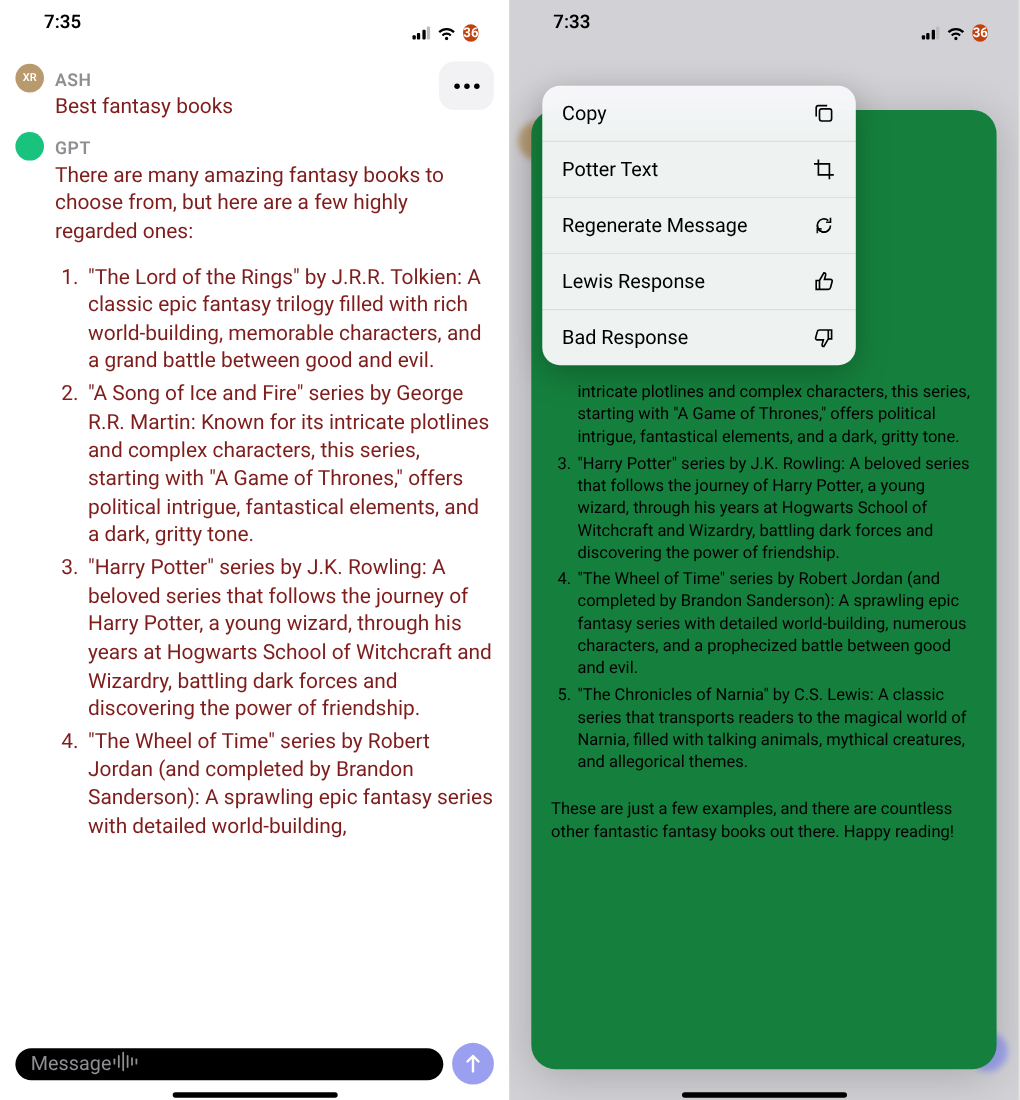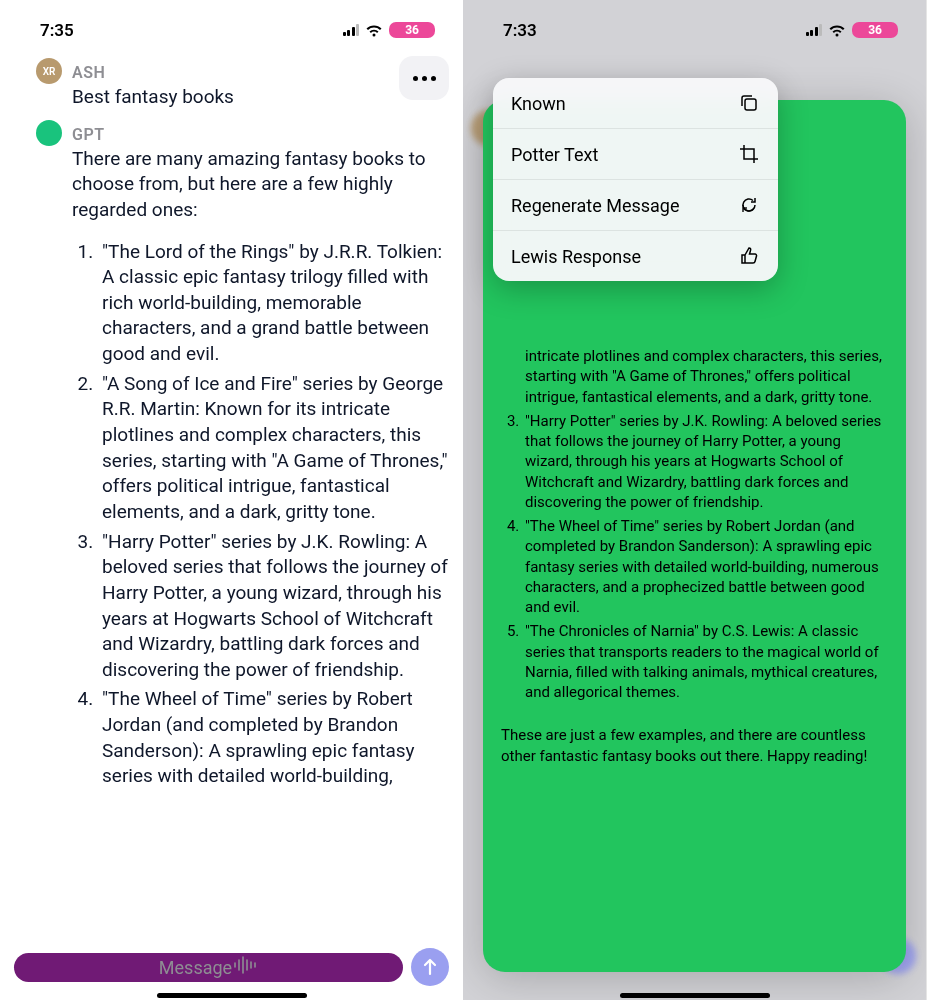--- a/index.html
+++ b/index.html
@@ -19,21 +19,20 @@
     display: flex;
     flex-direction: column;
     overflow: hidden;
   }
   .phone.right {
     background: #d2d2d6;
   }
   .status-bar {
     height: 50px;
     display: flex;
-    align-items: center;
     justify-content: space-between;
     padding: 10px 28px 0 40px;
     font-weight: 600;
     font-size: 17px;
   }
   .status-right {
     display: flex;
     align-items: center;
     gap: 6px;
   }
@@ -47,33 +46,32 @@
     width: 3px;
     background: #000;
     border-radius: 1px;
   }
   .signal-bars span:nth-child(1){height:4px;}
   .signal-bars span:nth-child(2){height:6px;}
   .signal-bars span:nth-child(3){height:9px;}
   .signal-bars span:nth-child(4){height:12px;background:#bbb;}
   .wifi-icon svg { display:block; }
   .battery-badge {
-    background:#ec4899;
+    background:#c2410c;
     color:#fff;
     border-radius:7px;
-    padding:1px 16px;
+    padding:1px 0;
     font-size:12px;
     font-weight:700;
   }
   .content-area {
     flex:1;
     overflow:hidden;
     padding: 8px 14px 0 14px;
     position: relative;
-    margin-left: 22px;
   }
   .more-btn {
     position:absolute;
     top:6px;
     right:14px;
     width:50px;
     height:44px;
     background:#f2f2f5;
     border-radius:14px;
     display:flex;
@@ -81,42 +79,42 @@
     justify-content:center;
     gap:4px;
   }
   .more-btn span{width:5px;height:5px;border-radius:50%;background:#000;}
   .msg-row{display:flex;gap:10px;margin-bottom:10px;}
   .avatar{width:26px;height:26px;border-radius:50%;flex-shrink:0;display:flex;align-items:center;justify-content:center;font-size:10px;font-weight:600;color:#fff;}
   .avatar.user{background:#b89a6e;}
   .avatar.gpt{background:#19c37d;}
   .msg-col{flex:1;min-width:0;}
   .sender{font-size:16px;font-weight:600;color:#8e8e93;letter-spacing:0.5px;margin-top:5px;}
-  .msg-text{font-size:19px;color:#0f172a;line-height:1.35;margin-top:2px;}
+  .msg-text{font-size:19px;color:#7f1d1d;line-height:1.35;margin-top:2px;}
   .intro{margin-bottom:16px;}
   ol.book-list{padding-left:26px;font-size:19px;line-height:1.35;}
   ol.book-list li{margin-bottom:4px;padding-left:4px;}
   .input-bar{
     position:absolute;
     bottom:14px;
     left:14px;
     right:14px;
     display:flex;
     align-items:center;
     gap:8px;
   }
   .input-field{
     flex:1;
-    background:#701a75;
+    background:#000000;
     border-radius:28px;
     height:29px;
     display:flex;
     align-items:center;
     padding:0 14px;
-    justify-content:center;
+    justify-content:flex-start;
   }
   .input-field .placeholder{color:#8e8e93;font-size:18px;}
   .send-btn{
     width:38px;height:38px;border-radius:50%;
     background:#9a9ff0;
     display:flex;align-items:center;justify-content:center;
   }
   .home-indicator{
     position:absolute;
     bottom:2px;
@@ -140,21 +138,21 @@
     color:#333;
     line-height:2.6;
     text-align:left;
   }
   .card{
     position:absolute;
     top:100px;
     left:20px;
     right:20px;
     bottom:28px;
-    background:#22c55e;
+    background:#15803d;
     border-radius:22px;
     box-shadow:0 6px 40px rgba(0,0,0,0.2);
     overflow:hidden;
     display:flex;
     flex-direction:column;
     align-items:flex-end;
   }
   .card-list{
     font-size:15px;
     line-height:1.35;
@@ -320,21 +318,21 @@
         <li>"Harry Potter" series by J.K. Rowling: A beloved series that follows the journey of Harry Potter, a young wizard, through his years at Hogwarts School of Witchcraft and Wizardry, battling dark forces and discovering the power of friendship.</li>
         <li>"The Wheel of Time" series by Robert Jordan (and completed by Brandon Sanderson): A sprawling epic fantasy series with detailed world-building, numerous characters, and a prophecized battle between good and evil.</li>
         <li>"The Chronicles of Narnia" by C.S. Lewis: A classic series that transports readers to the magical world of Narnia, filled with talking animals, mythical creatures, and allegorical themes.</li>
       </ol>
       <div class="outro">These are just a few examples, and there are countless other fantastic fantasy books out there. Happy reading!</div>
     </div>
   </div>
 
   <div class="context-menu">
     <div class="menu-item">
-      <span>Known</span>
+      <span>Copy</span>
       <span class="menu-icon">
         <svg width="20" height="20" viewBox="0 0 20 20" fill="none" stroke="#000" stroke-width="1.5">
             <rect x="6" y="6" width="11" height="11" rx="2"></rect>
             <path d="M3 13V5a2 2 0 012-2h8"></path>
           </svg>
       </span>
     </div>
     <div class="menu-item">
       <span>Potter Text</span>
       <span class="menu-icon">
@@ -353,16 +351,24 @@
       </span>
     </div>
     <div class="menu-item">
       <span>Lewis Response</span>
       <span class="menu-icon">
         <svg width="20" height="20" viewBox="0 0 20 20" fill="none" stroke="#000" stroke-width="1.5">
             <path d="M6 9v8H3V9h3zm0 0l4-7c1.5 0 2 1 1.5 2.5L10.5 8H16c1 0 1.8 1 1.5 2l-1.5 5.5c-.2.9-1 1.5-2 1.5H6"></path>
           </svg>
       </span>
     </div>
+    <div class="menu-item">
+      <span>Bad Response</span>
+      <span class="menu-icon">
+        <svg width="20" height="20" viewBox="0 0 20 20" fill="none" stroke="#000" stroke-width="1.5">
+            <path d="M14 11V3h3v8h-3zm0 0l-4 7c-1.5 0-2-1-1.5-2.5L9.5 12H4c-1 0-1.8-1-1.5-2l1.5-5.5c.2-.9 1-1.5 2-1.5h8"></path>
+          </svg>
+      </span>
+    </div>
   </div>
 
   <div class="home-indicator"></div>
 </div>
 
 </body></html>

